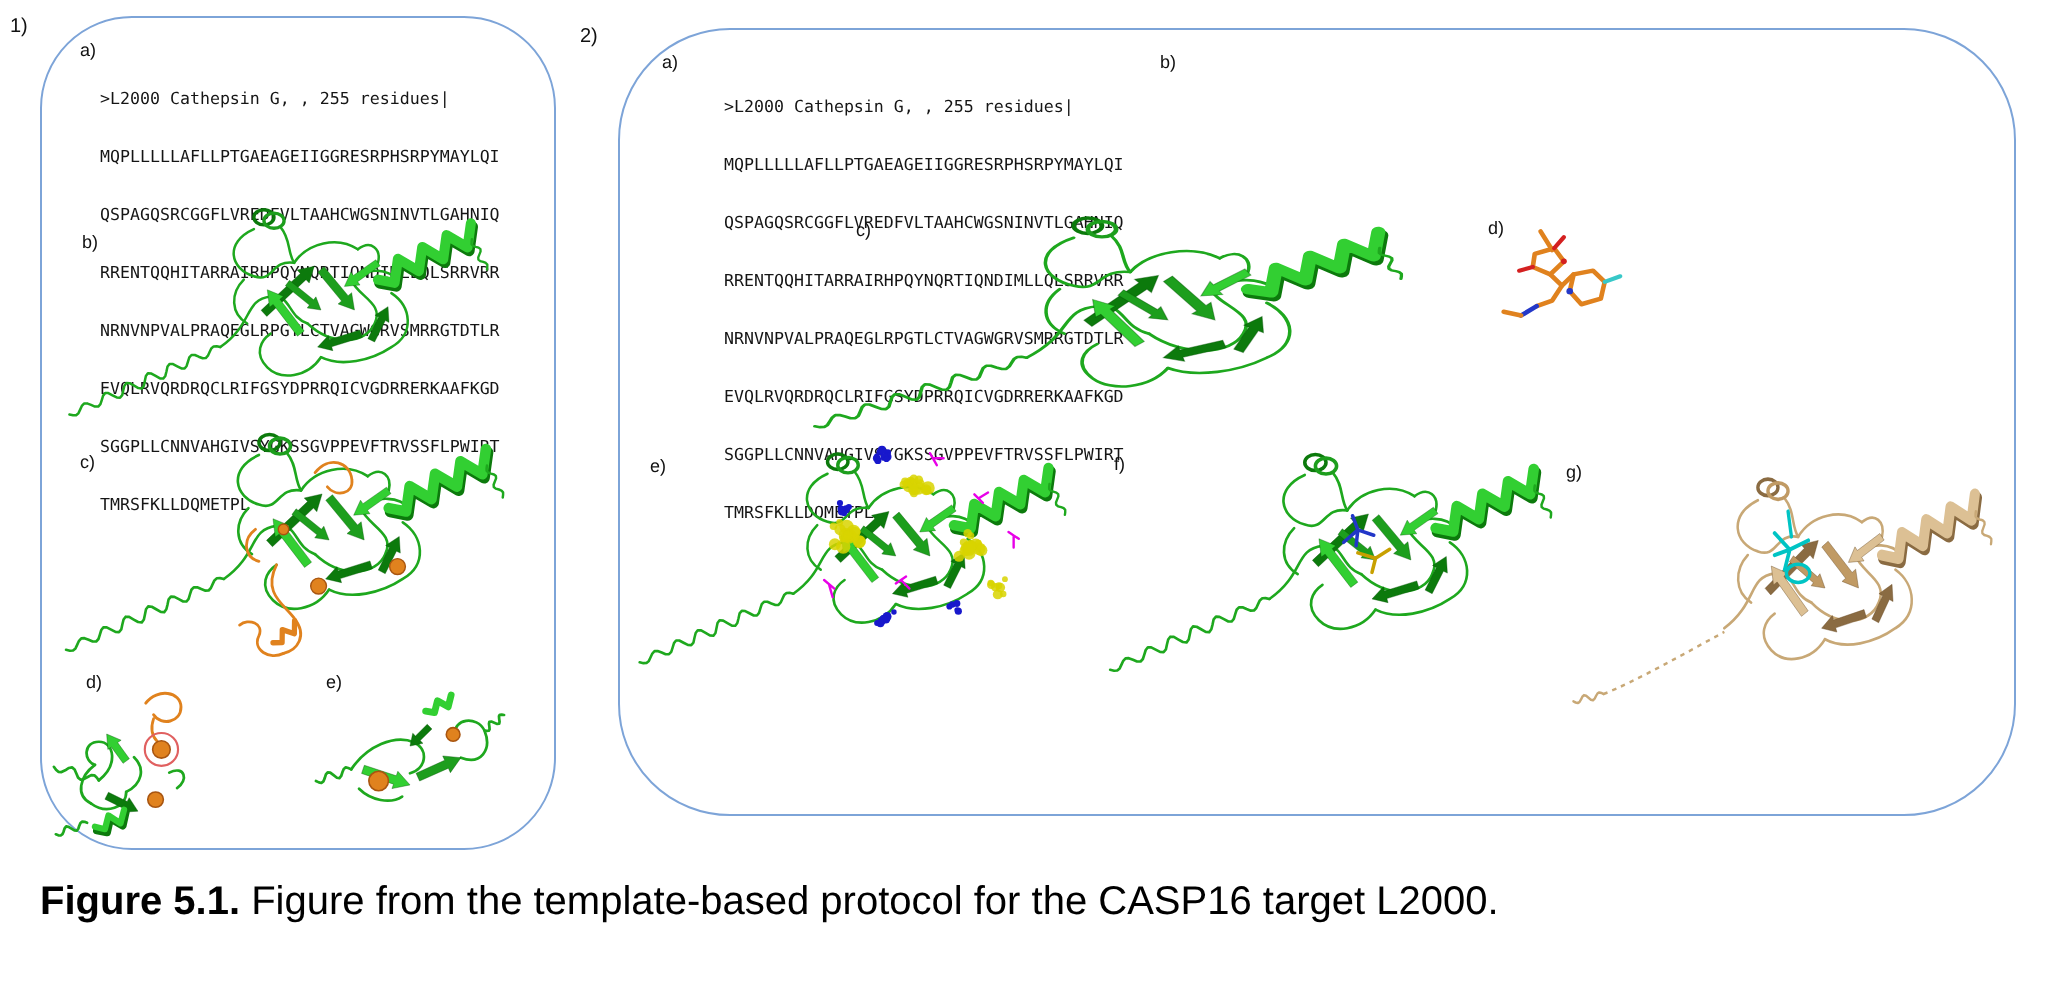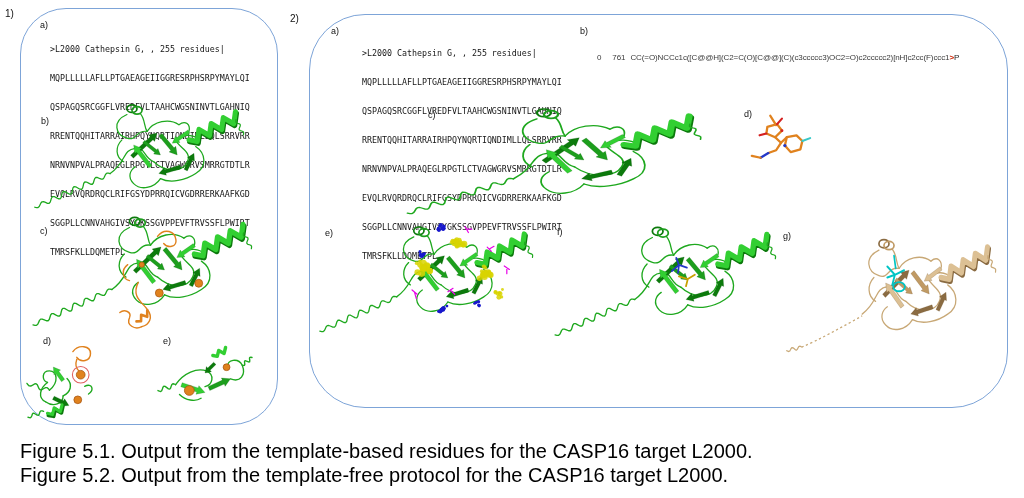--- a/index.html
+++ b/index.html
@@ -13,21 +13,21 @@
   .seq{position:absolute;font-family:"DejaVu Sans Mono",monospace;font-size:8.3px;line-height:9.65px;
        font-weight:normal;color:#151515;white-space:pre;}
   .struct{position:absolute;}
   .struct svg{width:100%;height:100%;display:block;}
   .smiles{position:absolute;font-size:8px;color:#3a3a3a;white-space:nowrap;letter-spacing:-0.1px;}
   .smiles .idx{margin-right:11px;}
   .smiles .num{margin-right:5px;}
   .smiles .sep{color:#cc2200;font-weight:bold;}
   .smiles .suf{color:#222;}
   .captions{position:absolute;left:20px;top:439px;font-size:20px;line-height:24px;color:#000;}
-  .captions b{font-weight:normal;}
+  .captions b{font-weight:bold;}
 </style>
 </head>
 <body>
 
 <div class="canvas">
 
   <span class="plbl" style="left:5px;top:8px">1)</span>
   <div class="panel" id="panel1"></div>
 
   <span class="lbl" style="left:40px;top:20px">a)</span>
@@ -157,23 +157,20 @@
     <div>MQPLLLLLAFLLPTGAEAGEIIGGRESRPHSRPYMAYLQI</div>
     <div>QSPAGQSRCGGFLVREDFVLTAAHCWGSNINVTLGAHNIQ</div>
     <div>RRENTQQHITARRAIRHPQYNQRTIQNDIMLLQLSRRVRR</div>
     <div>NRNVNPVALPRAQEGLRPGTLCTVAGWGRVSMRRGTDTLR</div>
     <div>EVQLRVQRDRQCLRIFGSYDPRRQICVGDRRERKAAFKGD</div>
     <div>SGGPLLCNNVAHGIVSYGKSSGVPPEVFTRVSSFLPWIRT</div>
     <div>TMRSFKLLDQMETPL</div>
   </div>
 
   <span class="lbl" style="left:580px;top:26px">b)</span>
-  <div class="smiles" style="left:597px;top:53px">
-    <span class="idx">0</span><span class="num">761</span><span>CC(=O)NCCc1c([C@@H](C2=C(O)[C@@](C)(c3ccccc3)OC2=O)c2ccccc2)[nH]c2cc(F)ccc1</span><span class="sep">&gt;</span><span class="suf">P</span>
-  </div>
 
   <span class="lbl" style="left:428px;top:110px">c)</span>
   <div class="struct" style="left:398px;top:100px;width:306px;height:120px">
       <svg viewBox="0 0 260 140" preserveAspectRatio="none">
         <path d="M8,132 L10.2,132.5 L12.0,132.4 L13.4,131.2 L14.4,129.1 L15.4,126.9 L16.7,125.5 L18.5,125.4 L20.9,126.3 L23.2,127.3 L25.2,127.3 L26.5,125.9 L27.3,123.4 L28.1,120.8 L29.3,119.3 L31.2,119.3 L33.7,120.6 L36.2,121.9 L38.2,122.0 L39.5,120.5 L40.1,117.7 L40.8,114.9 L42.0,113.3 L44.0,113.4 L46.6,114.9 L49.1,116.3 L51.2,116.5 L52.4,114.9 L53.0,112.0 L53.6,109.1 L54.8,107.5 L56.9,107.7 L59.4,109.1 L62.0,110.6 L64.0,110.7 L65.2,109.1 L65.9,106.3 L66.5,103.5 L67.8,102.0 L69.8,102.1 L72.3,103.4 L74.8,104.7 L76.7,104.7 L77.9,103.2 L78.7,100.6 L79.5,98.1 L80.8,96.7 L82.8,96.7 L85.1,97.7 L87.5,98.6 L89.3,98.5 L90.6,97.1 L91.6,94.9 L92.6,92.8 L94.0,91.6 L95.8,91.5 L98.0,92.0" fill="none" stroke="#1ea81e" stroke-width="1.5" stroke-linecap="round" stroke-linejoin="round"></path>
         <path d="M98,92 C118,78 112,64 128,62 C140,60 138,74 150,78" fill="none" stroke="#1ea81e" stroke-width="1.5" stroke-linecap="round" stroke-linejoin="round"></path>
         <path d="M118,22 C100,30 104,46 118,50 C130,54 128,40 142,42" fill="none" stroke="#1ea81e" stroke-width="1.5" stroke-linecap="round" stroke-linejoin="round"></path>
         <path d="M150,78 C165,92 185,90 190,78 C196,66 180,62 176,52" fill="none" stroke="#1ea81e" stroke-width="1.5" stroke-linecap="round" stroke-linejoin="round"></path>
         <path d="M200,60 C212,68 214,84 200,92 C188,100 170,104 158,98" fill="none" stroke="#1ea81e" stroke-width="1.5" stroke-linecap="round" stroke-linejoin="round"></path>
         <path d="M142,42 C150,30 168,26 180,34" fill="none" stroke="#1ea81e" stroke-width="1.5" stroke-linecap="round" stroke-linejoin="round"></path>
@@ -396,16 +393,15 @@
         <path d="M193,54 L202.9,55.9 L204.9,41.6 L217.4,48.9 L219.4,34.6 L231.9,41.9 L233.9,27.6 L246.4,34.9 L248.4,20.6" fill="none" stroke="#8a6b42" stroke-width="6.5" stroke-linecap="round" stroke-linejoin="round"></path>
         <path d="M192,52 L201.9,53.9 L203.9,39.6 L216.4,46.9 L218.4,32.6 L230.9,39.9 L232.9,25.6 L245.4,32.9 L247.4,18.6" fill="none" stroke="#dcc094" stroke-width="6" stroke-linecap="round" stroke-linejoin="round"></path>
         <path d="M248,28 L247.8,29.5 L247.8,30.9 L248.7,31.9 L250.3,32.5 L252.0,33.0 L253.1,33.9 L253.2,35.2 L252.5,37.0 L251.8,38.8 L251.9,40.1 L253.0,41.0 L254.8,41.5 L256.3,42.1 L257.2,43.1 L257.2,44.5 L257.0,46.0" fill="none" stroke="#c8a876" stroke-width="1.4" stroke-linecap="round" stroke-linejoin="round"></path>
         <path d="M136,28 l2,14" fill="none" stroke="#00c4c4" stroke-width="2" stroke-linecap="round" stroke-linejoin="round"></path>
         <path d="M128,40 l9,9 m0,0 l11,-5 m-11,5 l-3,11 m3,-11 l-9,3" fill="none" stroke="#00c4c4" stroke-width="2.2" stroke-linecap="round" stroke-linejoin="round"></path>
         <ellipse cx="142" cy="62" rx="7" ry="5" fill="none" stroke="#00c4c4" stroke-width="2"></ellipse>
       </svg>
     </div>
 
   <div class="captions">
-    <div><b>Figure 5.1.</b><span> Output from the template-based residues for the CASP16 target L2000.</span></div>
-    <div><b>Figure 5.2.</b><span> Output from the template-free protocol for the CASP16 target L2000.</span></div>
+    <div><b>Figure 5.1.</b><span> Figure from the template-based protocol for the CASP16 target L2000.</span></div>
   </div>
 </div>
 
 </body></html>

